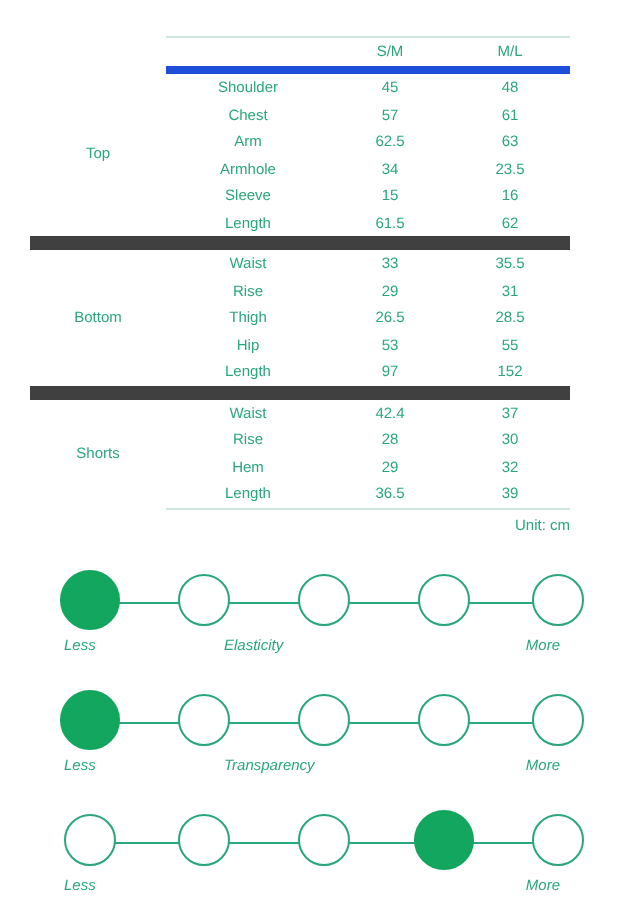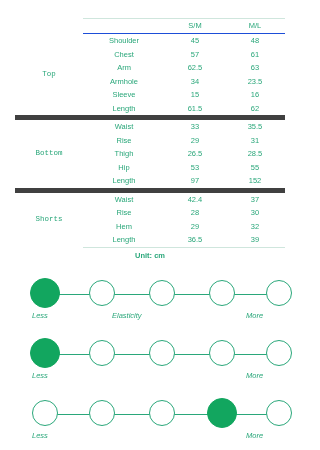--- a/index.html
+++ b/index.html
@@ -38,51 +38,49 @@
     white-space: nowrap;
   }
   col.col-group  { width: 68px; }
   col.col-metric { width: 82px; }
   col.col-sm     { width: 60px; }
   col.col-ml     { width: 60px; }
 
   
   tr.head-row th {
     border-top: 1px solid #cfe6dd;
-    border-bottom: 1px solid #1d4ed8;
+    border-bottom: 4px solid #1d4ed8;
     height: 14px;
     line-height: 14px;
   }
   
   tr.head-row th.group-head {
     border-top: none;
     border-bottom: none;
   }
 
   
   tr.section-start td {
-    border-top: 5px solid #404040;
+    border-top: 7px solid #404040;
   }
   tr.table-last td {
     border-bottom: 1px solid #cfe6dd;
   }
   td.group-cell {
     vertical-align: middle;
-    font-family: Liberation Mono, monospace;
   }
 
   .unit-note {
     width: 270px;
     margin: 0 auto;
-    text-align: center;
+    text-align: right;
     font-size: 7.5px;
     color: #2aa77a;
     padding-top: 3px;
     box-sizing: border-box;
-    font-weight: bold;
   }
 
   
   .sliders {
     padding: 9px 0 0 0;
     margin-left: 12px;
   }
   .slider-row {
     position: relative;
     height: 60px;
@@ -123,21 +121,21 @@
   .slider-caption {
     position: absolute;
     top: 42px;
     font-size: 7.5px;
     font-style: italic;
     color: #2aa77a;
     white-space: nowrap;
   }
   .cap-less  { left: 20px;  width: 40px; text-align: left; }
   .cap-mid   { left: 100px; width: 100px; text-align: left; }
-  .cap-more  { left: 234px; width: 50px; text-align: left; }
+  .cap-more  { left: 218px; width: 50px; text-align: right; }
 </style>
 </head>
 <body>
 
 <div class="size-table-wrap">
   <table class="size-table">
     <colgroup>
       <col class="col-group">
       <col class="col-metric">
       <col class="col-sm">
@@ -254,20 +252,21 @@
   </div>
 
   <div class="slider-row">
     <div class="track"></div>
     <div class="dot p0 filled"></div>
     <div class="dot p1"></div>
     <div class="dot p2"></div>
     <div class="dot p3"></div>
     <div class="dot p4"></div>
     <div class="slider-caption cap-less">Less</div>
+    <div class="slider-caption cap-mid">Transparency</div>
     <div class="slider-caption cap-more">More</div>
   </div>
 
   <div class="slider-row">
     <div class="track"></div>
     <div class="dot p0"></div>
     <div class="dot p1"></div>
     <div class="dot p2"></div>
     <div class="dot p3 filled"></div>
     <div class="dot p4"></div>

